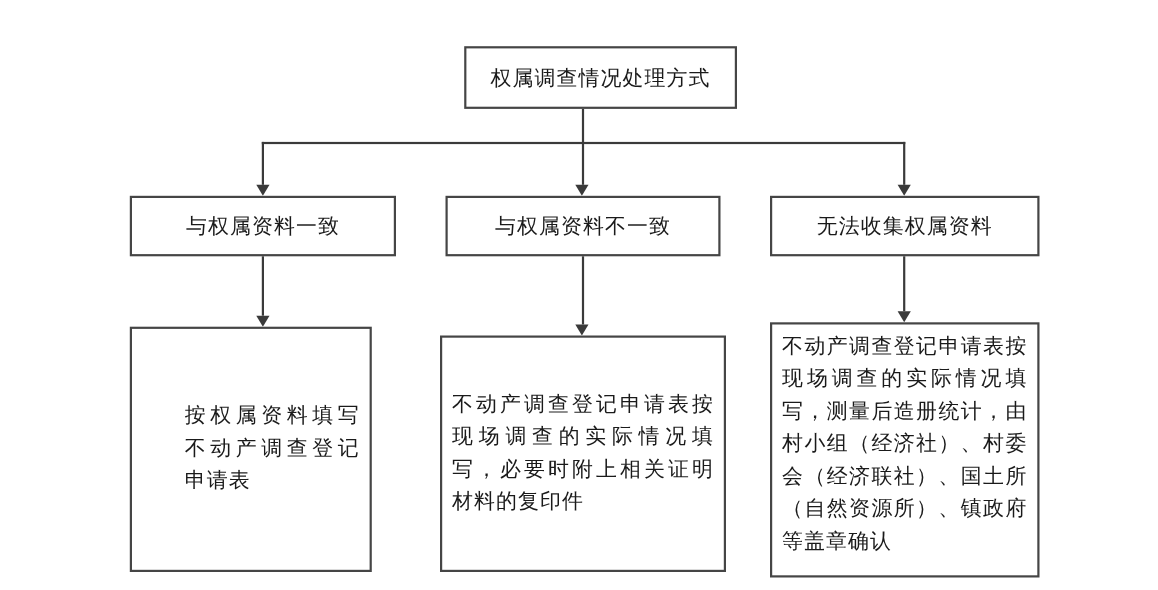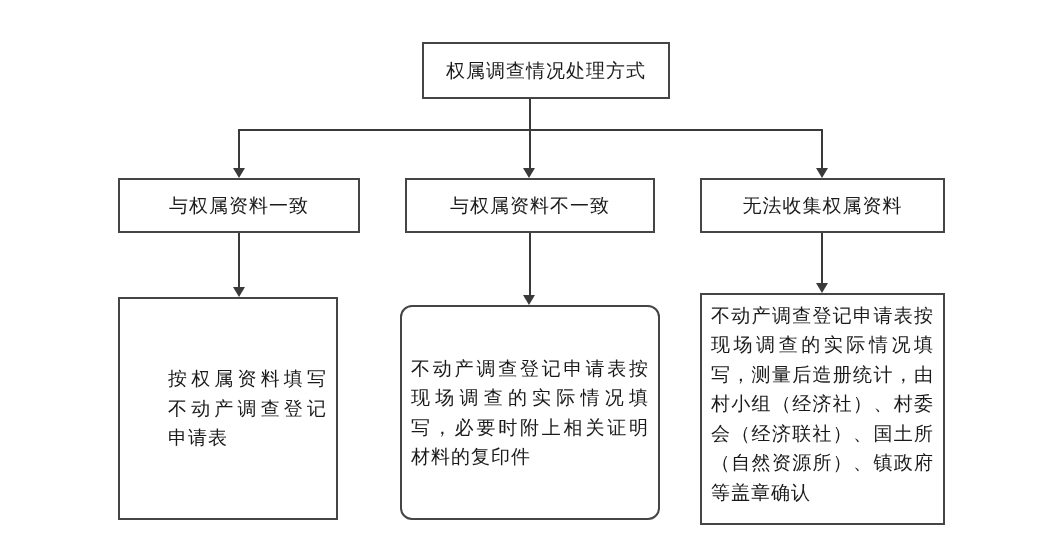--- a/index.html
+++ b/index.html
@@ -81,20 +81,20 @@
 
   <div class="vline" style="left:529px;top:233px;height:62px;"></div>
   <div class="arrow-down" style="left:523px;top:295px;"></div>
 
   <div class="vline" style="left:821px;top:233px;height:50px;"></div>
   <div class="arrow-down" style="left:816px;top:283px;"></div>
 
   <div class="node detail v-center" style="left:118px;top:297px;width:220px;height:223px;padding-left:48px;">
     <span>按权属资料填写不动产调查登记申请表</span>
   </div>
-  <div class="node detail v-center" style="left:400px;top:305px;width:260px;height:215px;border-radius:12px;">
+  <div class="node detail v-center" style="left:400px;top:305px;width:260px;height:215px;">
     <span>不动产调查登记申请表按现场调查的实际情况填写，必要时附上相关证明材料的复印件</span>
   </div>
   <div class="node detail v-top" style="left:700px;top:293px;width:245px;height:232px;">
     <span>不动产调查登记申请表按现场调查的实际情况填写，测量后造册统计，由村小组（经济社）、村委会（经济联社）、国土所（自然资源所）、镇政府等盖章确认</span>
   </div>
 
 </div>
 
 </body></html>

